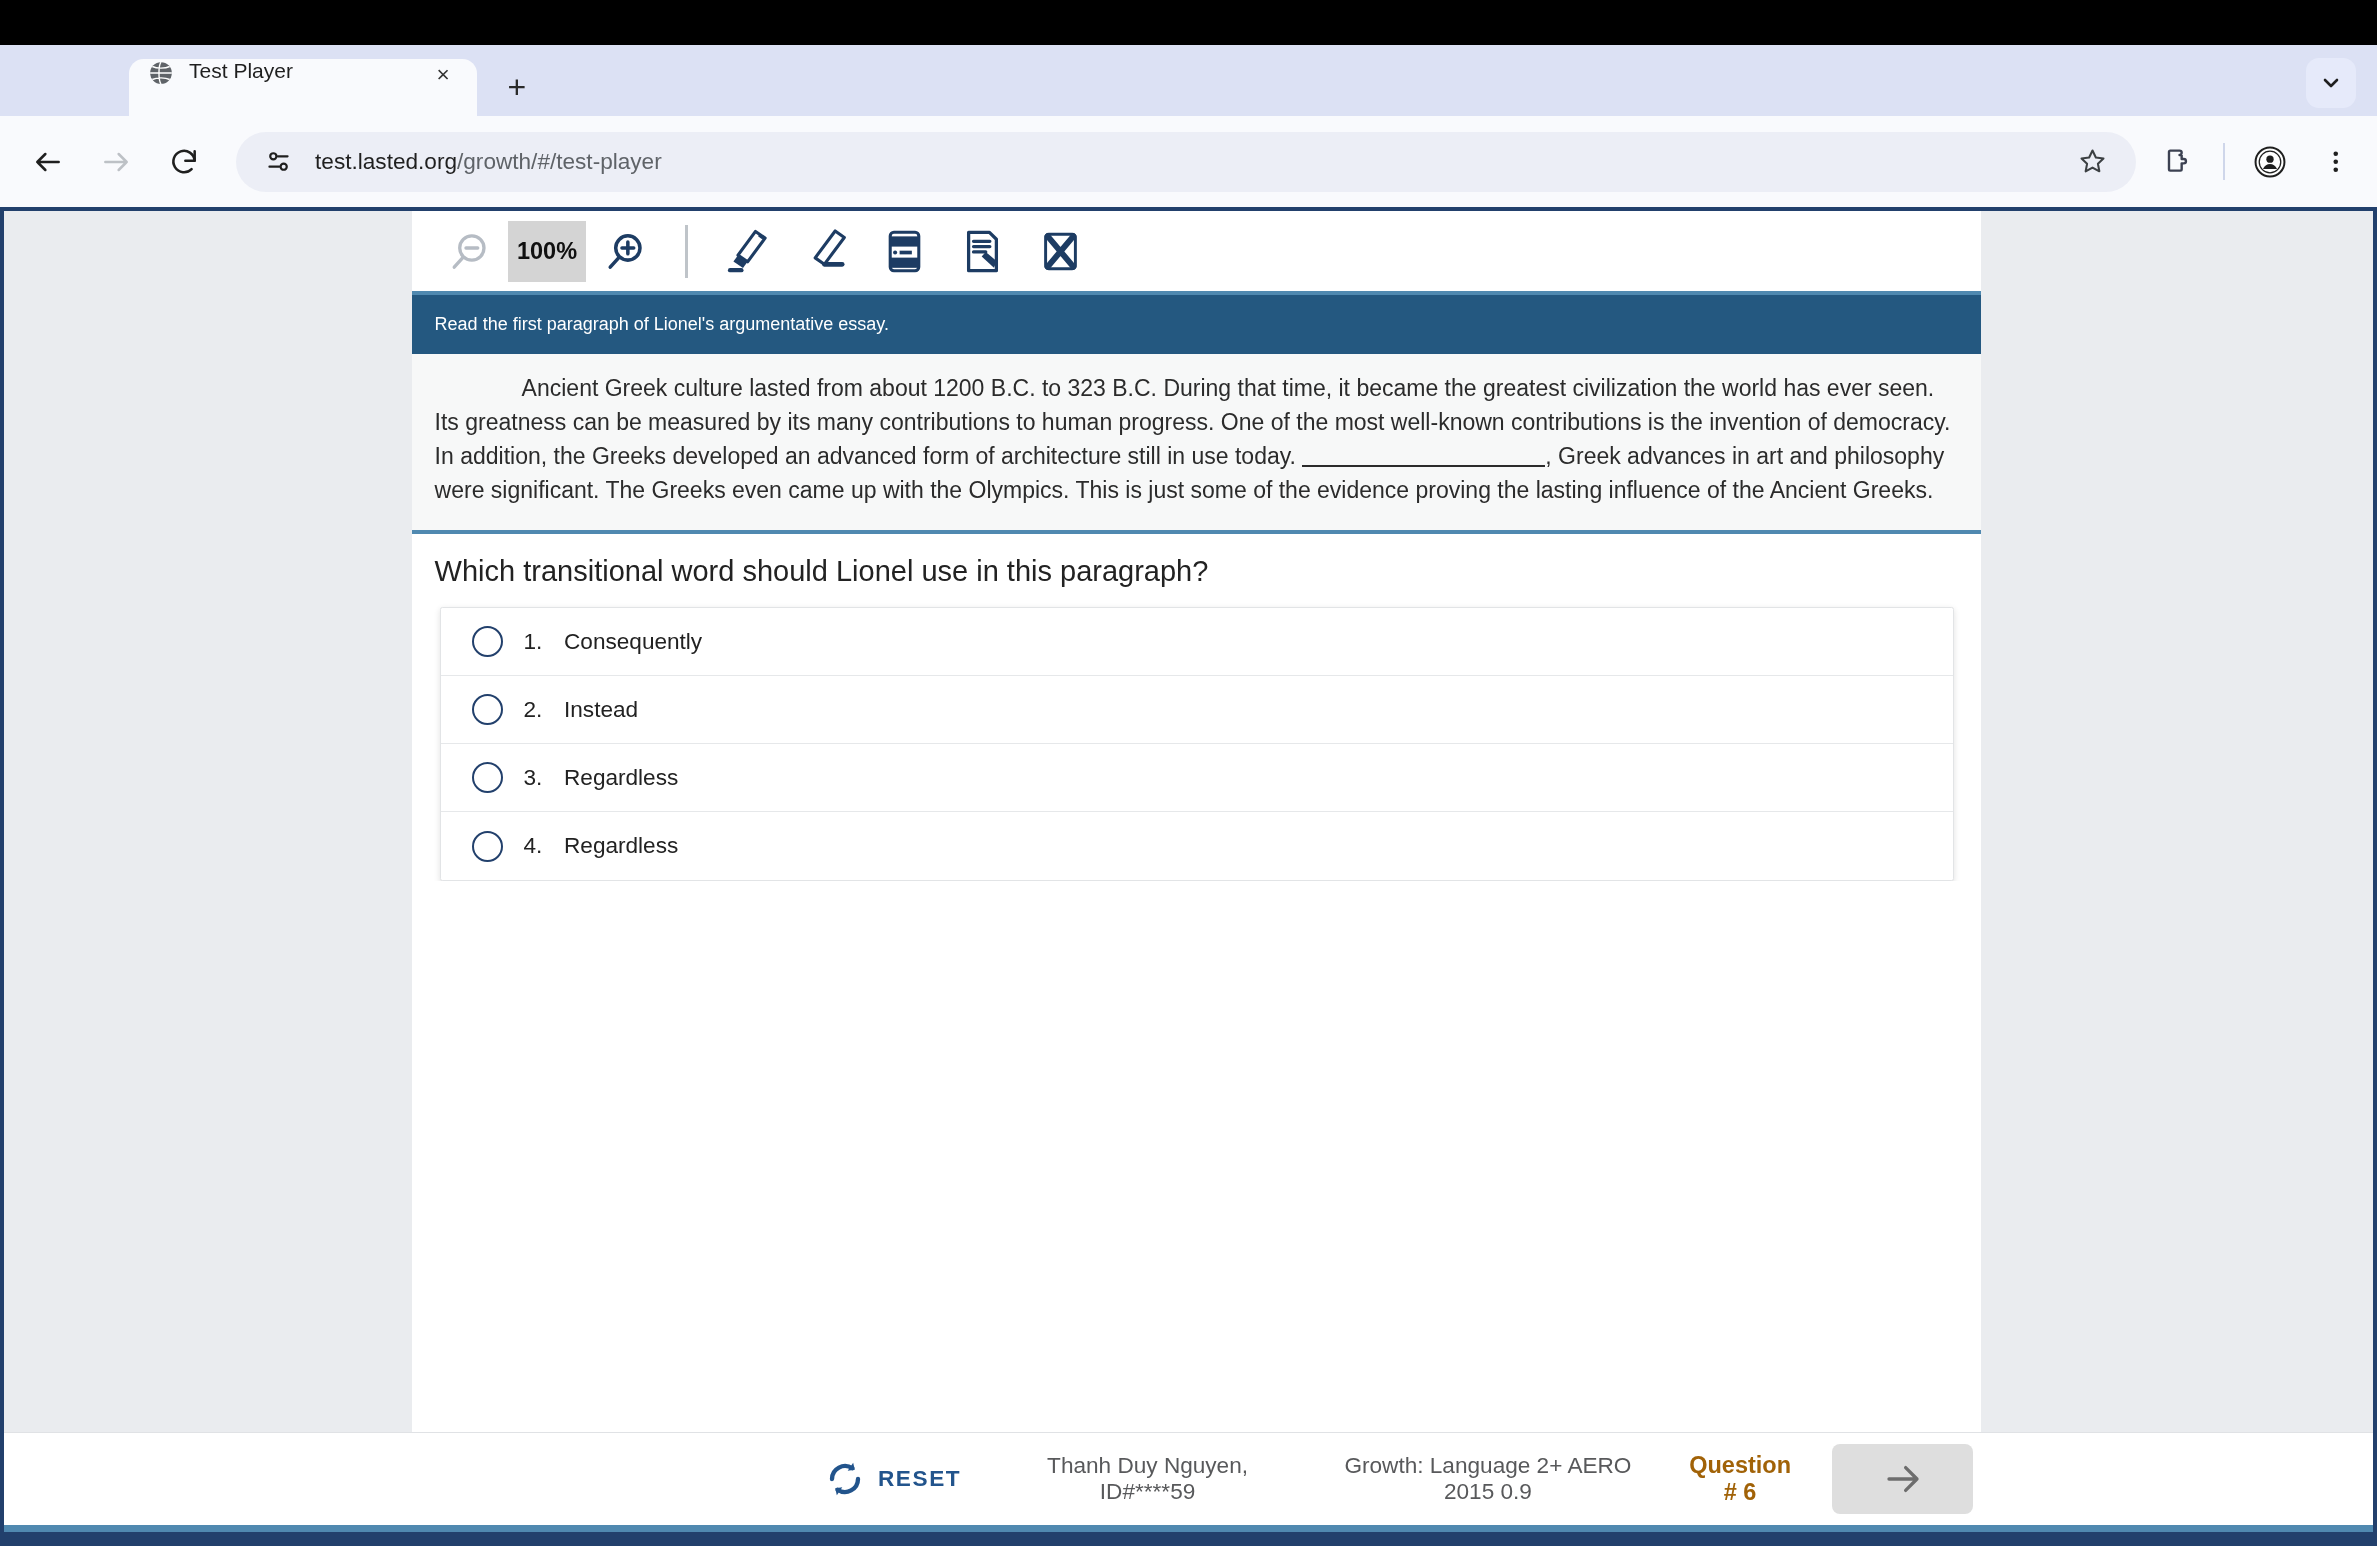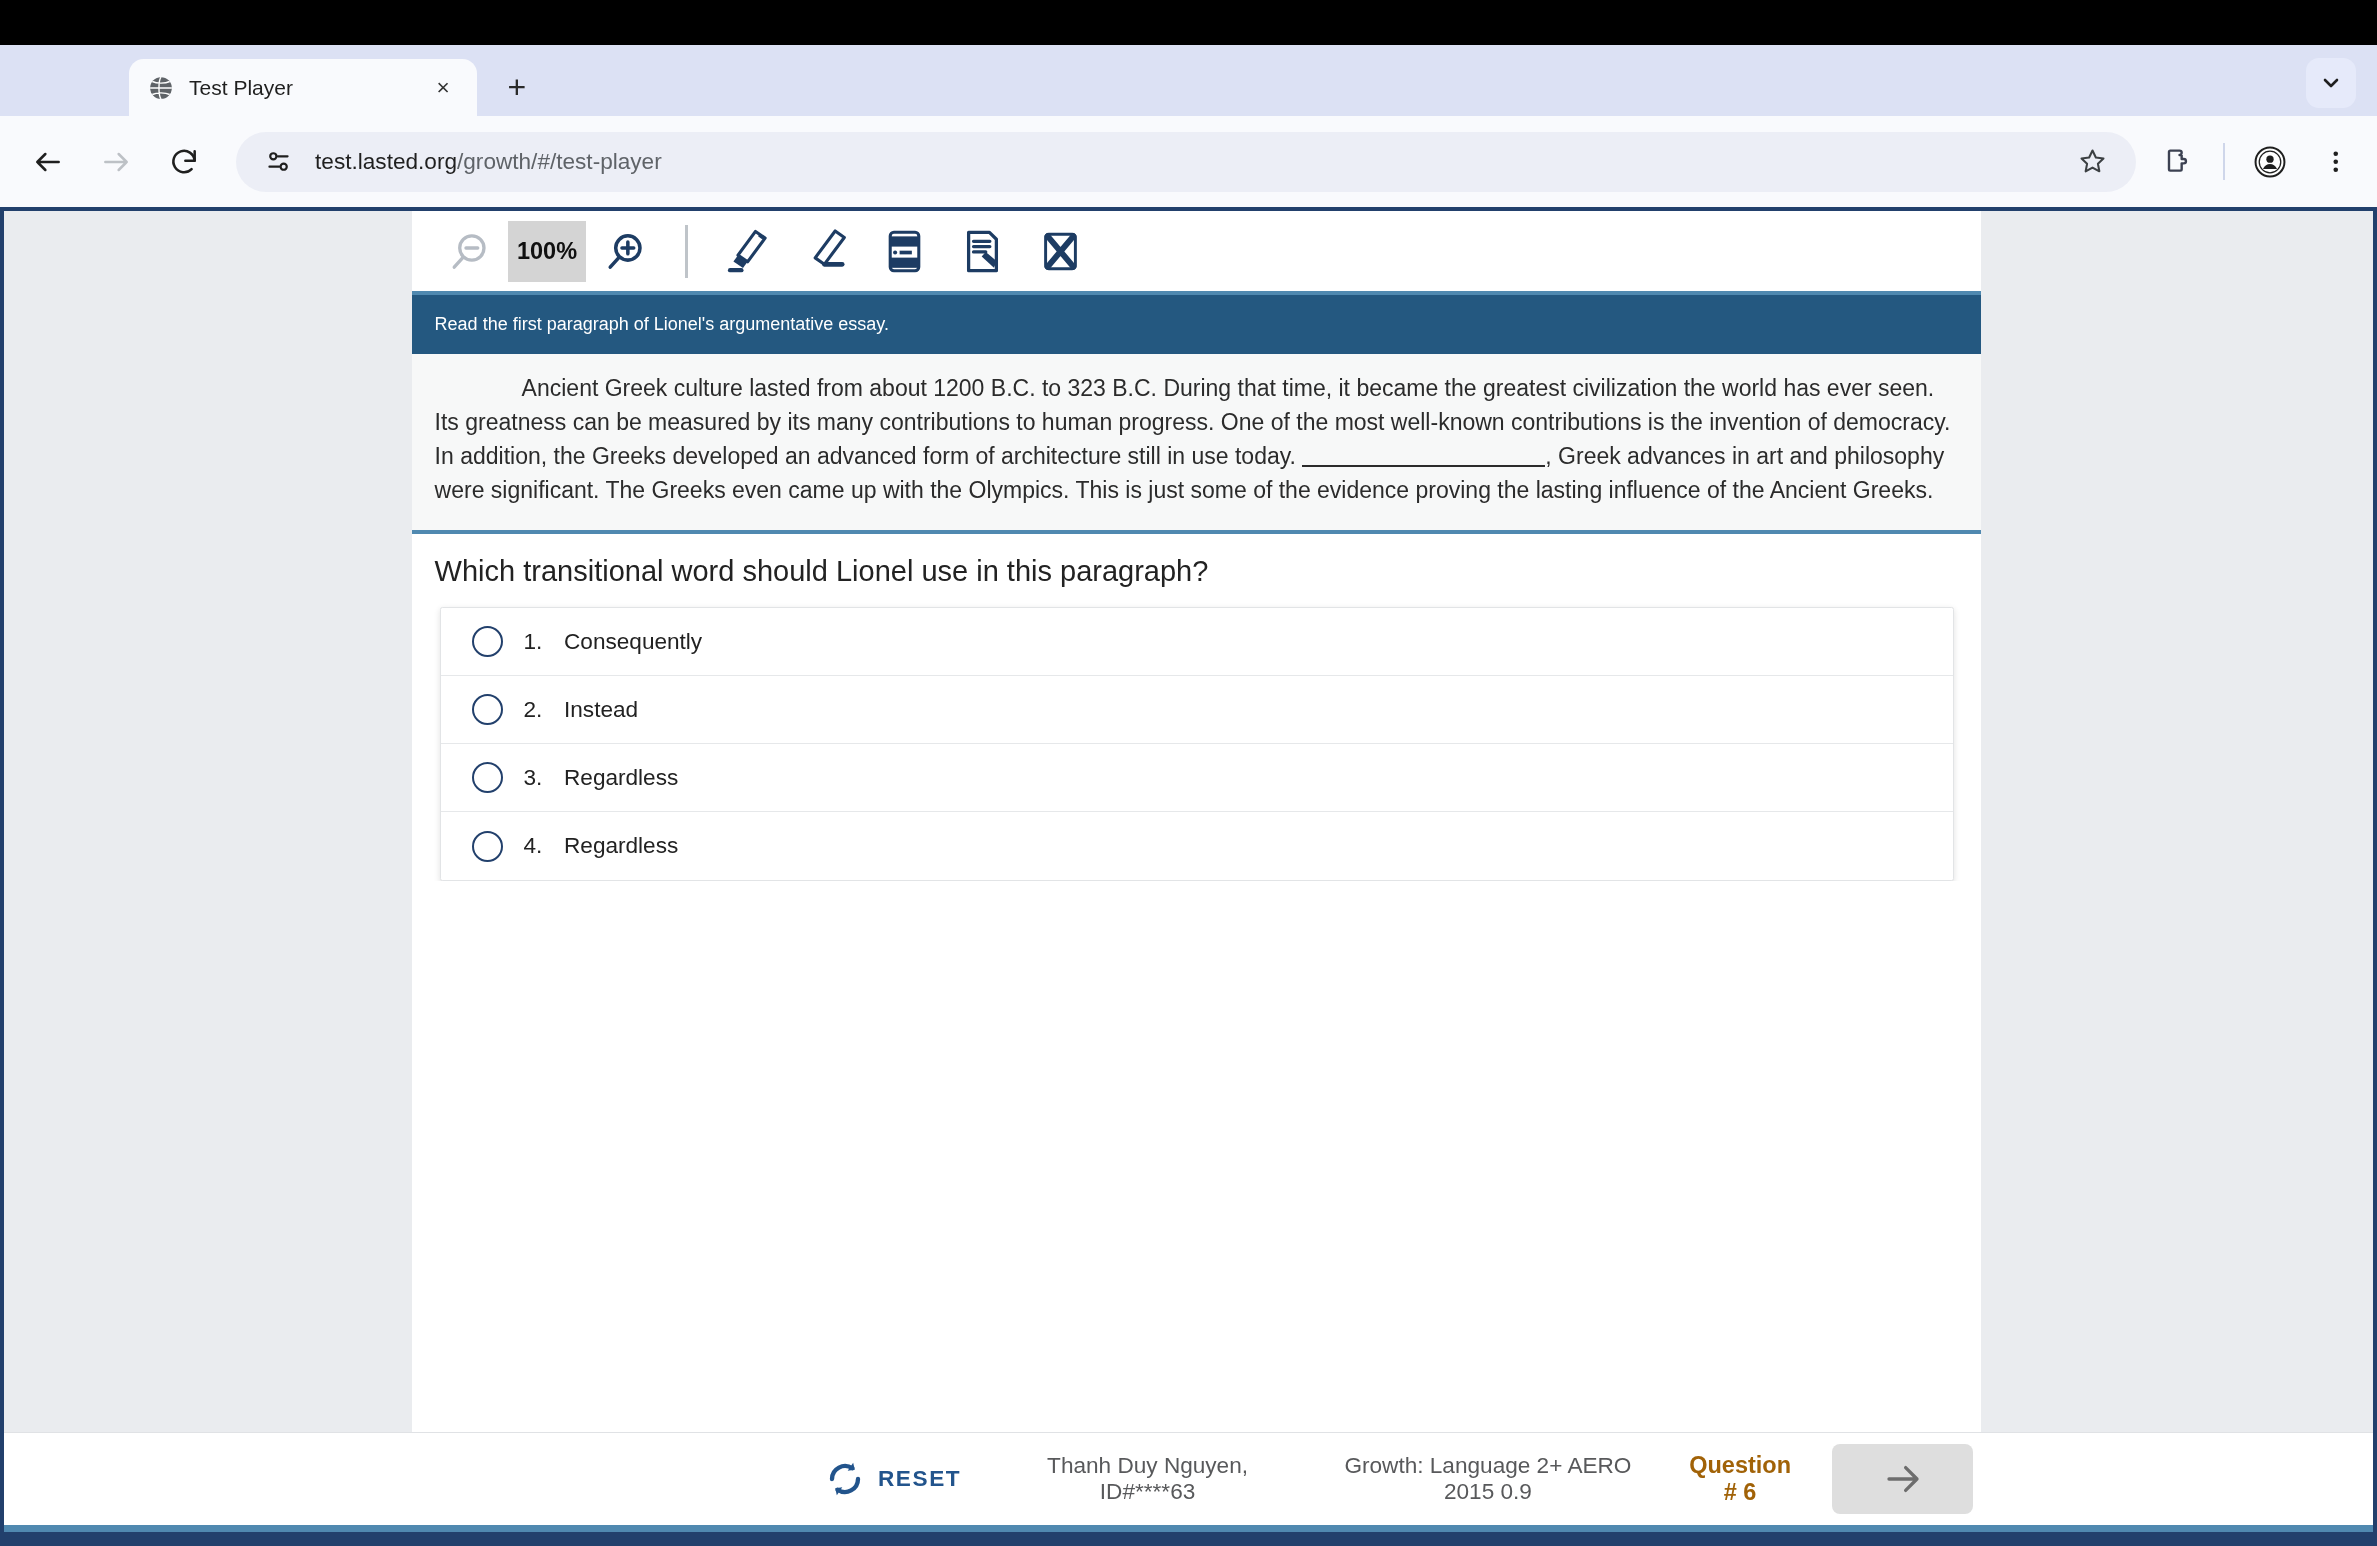--- a/index.html
+++ b/index.html
@@ -16,21 +16,21 @@
   .tabstrip {
     position:absolute; left:0; top:45px; width:2377px; height:71px;
     background:#dce1f4;
     display:flex; align-items:flex-end;
   }
   .tab {
     margin-left:129px;
     width:348px; height:57px;
     background:#f9fafd;
     border-radius:14.6px 14.6px 0 0;
-    display:flex; align-items:center;
+    display:flex; 
     padding:0 18px;
     position:relative;
   }
   .tab-favicon {
     width:27.5px;height:27.5px; flex:0 0 27.5px;
     margin-right:14.6px;
     display:flex;align-items:center;justify-content:center;
   }
   .tab-title {
     font-size:21px; color:#1f1f1f; flex:1;
@@ -415,21 +415,21 @@
             <span class="reset-icon">
               <svg width="40" height="40" viewBox="0 0 24 24">
                 <path d="M4.2 12a7.8 7.8 0 0 1 12.2-6.4" stroke="#22548c" stroke-width="2.6" fill="none" stroke-linecap="round"></path>
                 <path d="M16.9 2.3l1 4.2-4.3.6z" fill="#22548c"></path>
                 <path d="M19.8 12a7.8 7.8 0 0 1-12.2 6.4" stroke="#22548c" stroke-width="2.6" fill="none" stroke-linecap="round"></path>
                 <path d="M7.1 21.7l-1-4.2 4.3-.6z" fill="#22548c"></path>
               </svg>
             </span>
             <span class="reset-label">RESET</span>
           </div>
-          <div class="f-student">Thanh Duy Nguyen, ID#****63</div>
+          <div class="f-student">Thanh Duy Nguyen, ID#****59</div>
           <div class="f-test">Growth: Language 2+ AERO 2015 0.9</div>
           <div class="f-qnum">Question # 6</div>
           <div class="next-btn">
             <svg width="42" height="42" viewBox="0 0 24 24">
               <path d="M4 12h16M13.5 5.5L20 12l-6.5 6.5" stroke="#6d6d6d" stroke-width="1.9" fill="none" stroke-linecap="round" stroke-linejoin="round"></path>
             </svg>
           </div>
         </div>
       </div>
 

